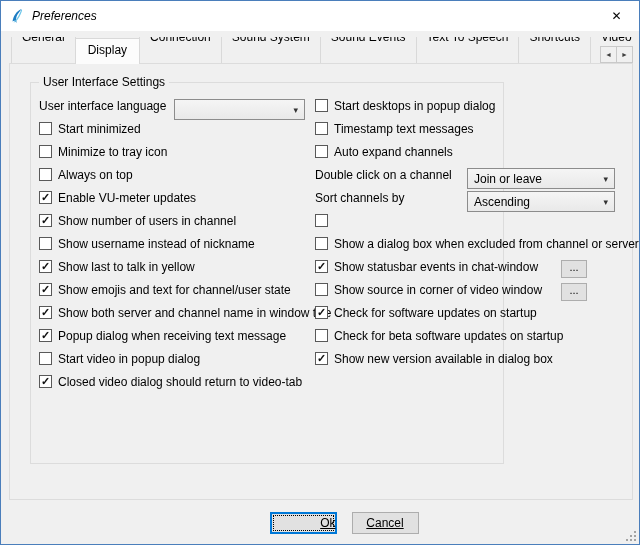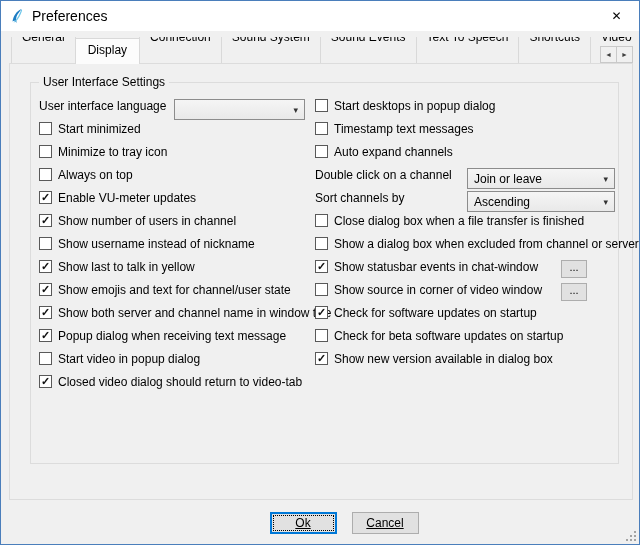--- a/index.html
+++ b/index.html
@@ -2,39 +2,39 @@
 <html><head>
 <meta charset="utf-8">
 <style>
   html,body{margin:0;padding:0;background:#fff;}
   body{font-family:"Liberation Sans", sans-serif;font-size:12px;color:#000;}
   .window{position:relative;width:640px;height:545px;box-sizing:border-box;
           border:1px solid #4a7ebb;background:#f0f0f0;overflow:hidden;}
   
   .titlebar{height:30px;background:#ffffff;display:flex;align-items:center;padding-left:8px;}
   .title-icon{width:16px;height:16px;margin-right:7px;flex:0 0 auto;}
-  .title-text{font-size:14px;}
+  .title-text{font-size:12px;font-style:italic;}
   .close-btn{position:absolute;top:0;right:0;width:45px;height:29px;display:flex;
              align-items:center;justify-content:center;font-size:12px;color:#000;cursor:default;}
   
   .tabs{position:absolute;left:8px;top:36px;width:624px;height:27px;display:flex;
         align-items:flex-end;overflow:hidden;z-index:3;padding-left:2px;box-sizing:border-box;}
   .tab{height:19px;line-height:19px;margin-bottom:1px;padding:16px 10px;background:#f0f0f0;
        border:1px solid #d9d9d9;border-bottom:none;white-space:nowrap;flex:0 0 auto;}
   .tab + .tab{margin-left:-1px;}
   .tab.active{height:25px;line-height:23px;margin-bottom:0;background:#fcfcfc;
               position:relative;z-index:4;padding:0 12px;}
   .tab-scroller{position:absolute;right:0;bottom:1px;display:flex;z-index:6;}
   .tab-scroll-btn{width:17px;height:17px;background:#f0f0f0;border:1px solid #c9c9c9;
                   display:flex;align-items:center;justify-content:center;font-size:7px;color:#404040;box-sizing:border-box;}
   .tab-scroll-btn + .tab-scroll-btn{margin-left:-1px;}
   
   .pane{position:absolute;left:8px;top:62px;width:622px;height:435px;border:1px solid #dcdcdc;
         background:#f0f0f0;z-index:1;}
-  .groupbox{position:absolute;left:20px;top:18px;width:589px;height:382px;
+  .groupbox{position:absolute;left:20px;top:18px;width:474px;height:382px;
             border:1px solid #dcdcdc;box-sizing:border-box;}
   .group-title{position:absolute;top:-8px;left:8px;background:#f0f0f0;padding:0 4px;font-size:12px;}
   .col{position:absolute;top:16px;}
   .col-left{left:8px;width:266px;}
   .col-right{left:284px;width:300px;}
   .row{display:flex;height:21px;margin-bottom:2px;white-space:nowrap;}
   .checkbox{width:13px;height:13px;box-sizing:border-box;border:1px solid #595959;background:#fff;
             margin-right:6px;flex:0 0 auto;display:flex;align-items:center;justify-content:center;
             font-size:11px;line-height:11px;color:#111;font-weight:bold;}
   .cb-label{font-size:12px;}
@@ -56,21 +56,21 @@
   .mini-btn{width:26px;height:18px;box-sizing:border-box;border:1px solid #adadad;background:#e1e1e1;
             font-size:11px;line-height:12px;text-align:center;margin-left:auto;margin-right:28px;
             flex:0 0 auto;}
   
   .footer{position:absolute;left:0;right:0;top:511px;display:flex;justify-content:center;
           gap:15px;padding-left:48px;}
   .btn{width:67px;height:22px;box-sizing:border-box;background:#e1e1e1;border:1px solid #adadad;
        display:flex;align-items:center;justify-content:center;font-size:12px;}
   .btn span{text-decoration:underline;}
   .btn.default{border:1px solid #0078d7;box-shadow:inset 0 0 0 1px #0078d7;
-               outline:1px dotted #000;outline-offset:-4px;}
+               outline:1px dotted #000;outline-offset:-4px;justify-content:flex-end;}
   .grip{position:absolute;right:2px;bottom:2px;width:13px;height:13px;}
 </style>
 </head>
 <body>
 
 <div class="window">
 
   <div class="titlebar">
     <svg class="title-icon" viewBox="0 0 16 16">
       <path d="M12.5 1 C7 3.5 4.5 8 3.5 13.5 L5.5 12.5 C6 13.6 6.7 14.2 7.8 14.7 C6.6 12 7 9 8.5 6.5 C10 4.4 11.5 2.6 12.5 1 Z" fill="#1d7dc4"></path>
@@ -193,21 +193,20 @@
           <span class="field-label">Sort channels by</span>
           <div class="combo combo-right">
             <span class="combo-value">Ascending</span>
             <span class="combo-arrow">▾</span>
           </div>
         </div>
 
         <div id="right-mid-cbs">
             <div class="row">
               <span class="checkbox"></span>
-              <span class="cb-label">Close dialog box when a file transfer is finished</span>
             </div>
             <div class="row">
               <span class="checkbox"></span>
               <span class="cb-label">Show a dialog box when excluded from channel or server</span>
             </div>
             <div class="row">
               <span class="checkbox checked">✓</span>
               <span class="cb-label">Show statusbar events in chat-window</span>
               <span class="mini-btn">...</span>
             </div>

